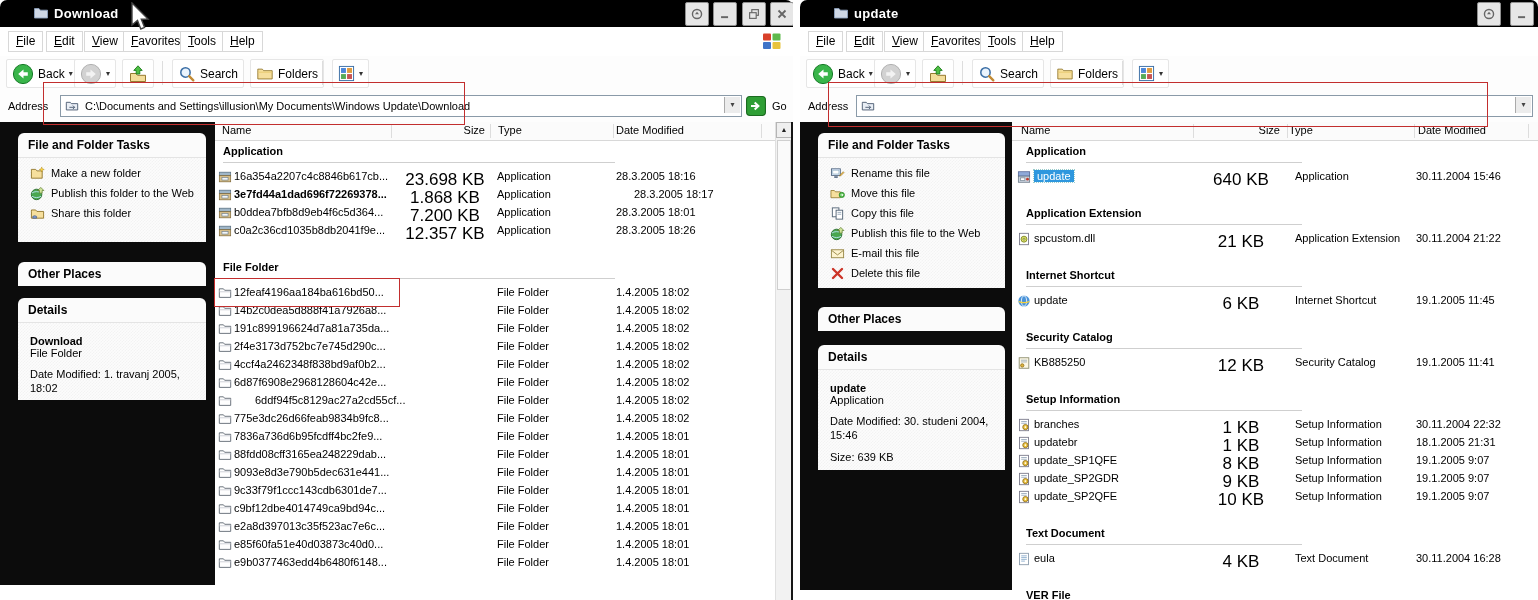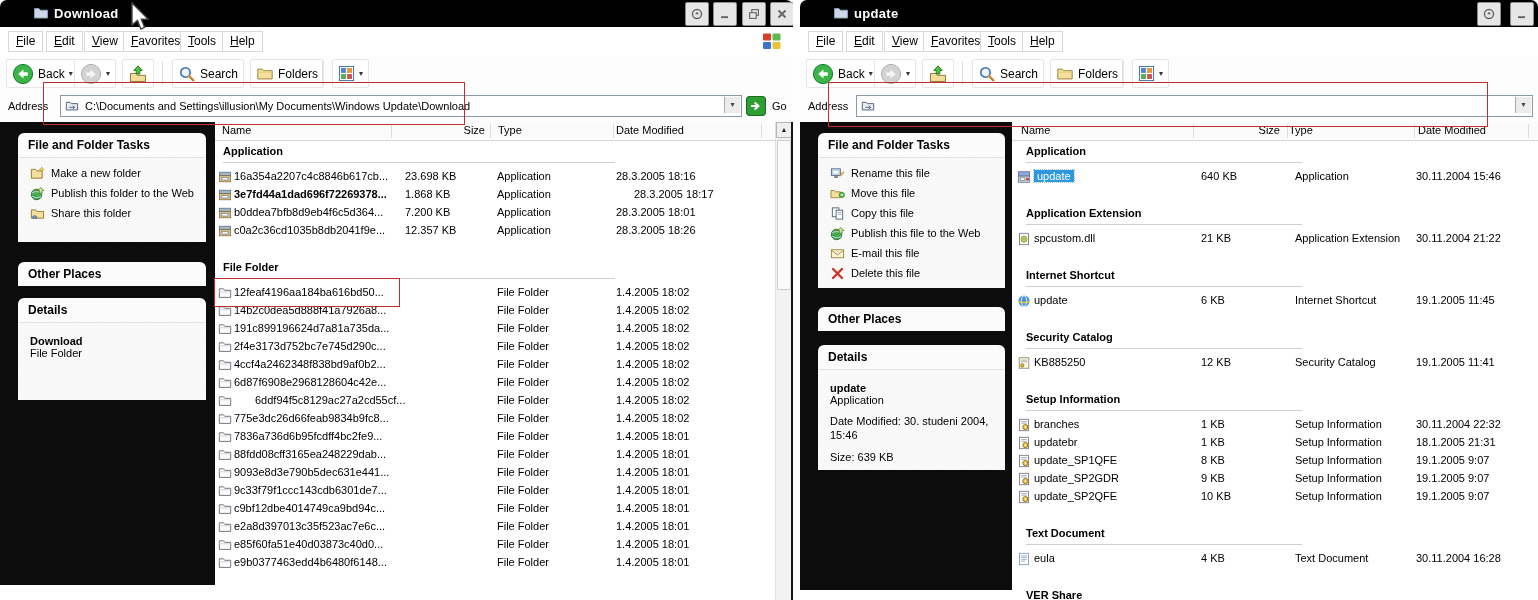--- a/index.html
+++ b/index.html
@@ -48,21 +48,21 @@
   .list-hdr{position:absolute;top:0;left:0;right:0;height:18px;background:#fbfbfb;border-bottom:1px solid #d8d8d8;}
   .hcell{position:absolute;top:2px;font-size:11px;}
   .hsep{position:absolute;top:2px;width:1px;height:14px;background:#ddd;}
   .list-content{position:absolute;top:18px;left:0;right:0;}
   .ghdr{position:relative;height:28px;}
   .group-label{position:absolute;top:5px;font-size:11px;font-weight:bold;}
   .group-line{position:absolute;top:22px;height:1px;background:#cfcfcf;}
   .row{position:relative;height:18px;}
   .rname{position:absolute;top:2px;font-size:11px;white-space:nowrap;}
   .rname.sel{background:#2e97de;color:#fff;padding:0 3px;outline:1px dotted #9cc;}
-  .rsize{position:absolute;top:2px;font-size:11px;text-align:left;}
+  .rsize{position:absolute;top:2px;font-size:17px;text-align:center;}
   .rtype{position:absolute;top:2px;font-size:11px;}
   .rdate{position:absolute;top:2px;font-size:11px;}
   .scrollbar{position:absolute;background:#f2f2f2;border-left:1px solid #e0e0e0;}
   .scrollbtn{position:absolute;top:0;left:0;width:16px;height:16px;background:#efefef;border:1px solid #b5b5b5;
              box-sizing:border-box;font-size:7px;text-align:center;line-height:14px;color:#222;}
   .scrollthumb{position:absolute;left:1px;width:14px;background:#fafafa;border:1px solid #cfcfcf;box-sizing:border-box;}
   .winborder{position:absolute;top:122px;width:3px;height:478px;background:#161616;}
   .annot{position:absolute;border:1px solid #c22e2e;z-index:50;}
   .cursor{position:absolute;z-index:99;}
   .icon{display:inline-block;}
@@ -241,20 +241,21 @@
           </div>
         </div>
         <div class="panel" style="left: 18px; top: 140px; width: 188px; height: 26px;">
           <div class="panel-h">Other Places</div>
         </div>
         <div class="panel" style="left: 18px; top: 176px; width: 188px; height: 102px;">
           <div class="panel-h">Details</div>
           <div class="panel-b" style="height: 78px;">
             <div class="details-name">Download</div>
             <div class="details-type">File Folder</div>
+            <div class="details-line">Date Modified: 1. travanj 2005, 18:02</div>
           </div>
         </div>
       </div>
       <div class="list" style="left: 215px; width: 560px; height: 478px;">
         <div class="list-hdr">
           <div class="hcell" style="left: 7px;">Name</div>
           <div class="hcell" style="left: 200px; width: 70px; text-align: right;">Size</div>
           <div class="hcell" style="left: 283px;">Type</div>
           <div class="hcell" style="left: 401px;">Date Modified</div>
           <div class="hsep" style="left: 176px;"></div>
@@ -866,21 +867,21 @@
                 <line x1="4.8" y1="8.4" x2="11.2" y2="8.4" stroke="#88aacc"></line>
                 <line x1="4.8" y1="10.4" x2="9" y2="10.4" stroke="#88aacc"></line>
               </svg>
             </span>
             <div class="rname" style="left: 22px;">eula</div>
             <div class="rsize" style="left: 189px; width: 80px;">4 KB</div>
             <div class="rtype" style="left: 283px;">Text Document</div>
             <div class="rdate" style="left: 404px;">30.11.2004 16:28</div>
           </div>
           <div class="ghdr" style="margin-top: 16px;">
-            <div class="group-label" style="left: 14px;">VER Share</div>
+            <div class="group-label" style="left: 14px;">VER File</div>
           </div>
         </div>
       </div>
       <div class="annot" style="left: 28px; top: 82px; width: 658px; height: 43px; border-color: rgb(194, 46, 46);"></div>
     </div>
   <div class="cursor" style="left:129px;top:2px;">
     <svg width="22" height="32" viewBox="0 0 22 32">
       <path d="M3 1 L3 23 L8.5 18.5 L11.8 27 L15.6 25.4 L12.3 17.2 L19 17 Z" fill="#fff" stroke="#444" stroke-width="1.4"></path>
     </svg>
   </div>

